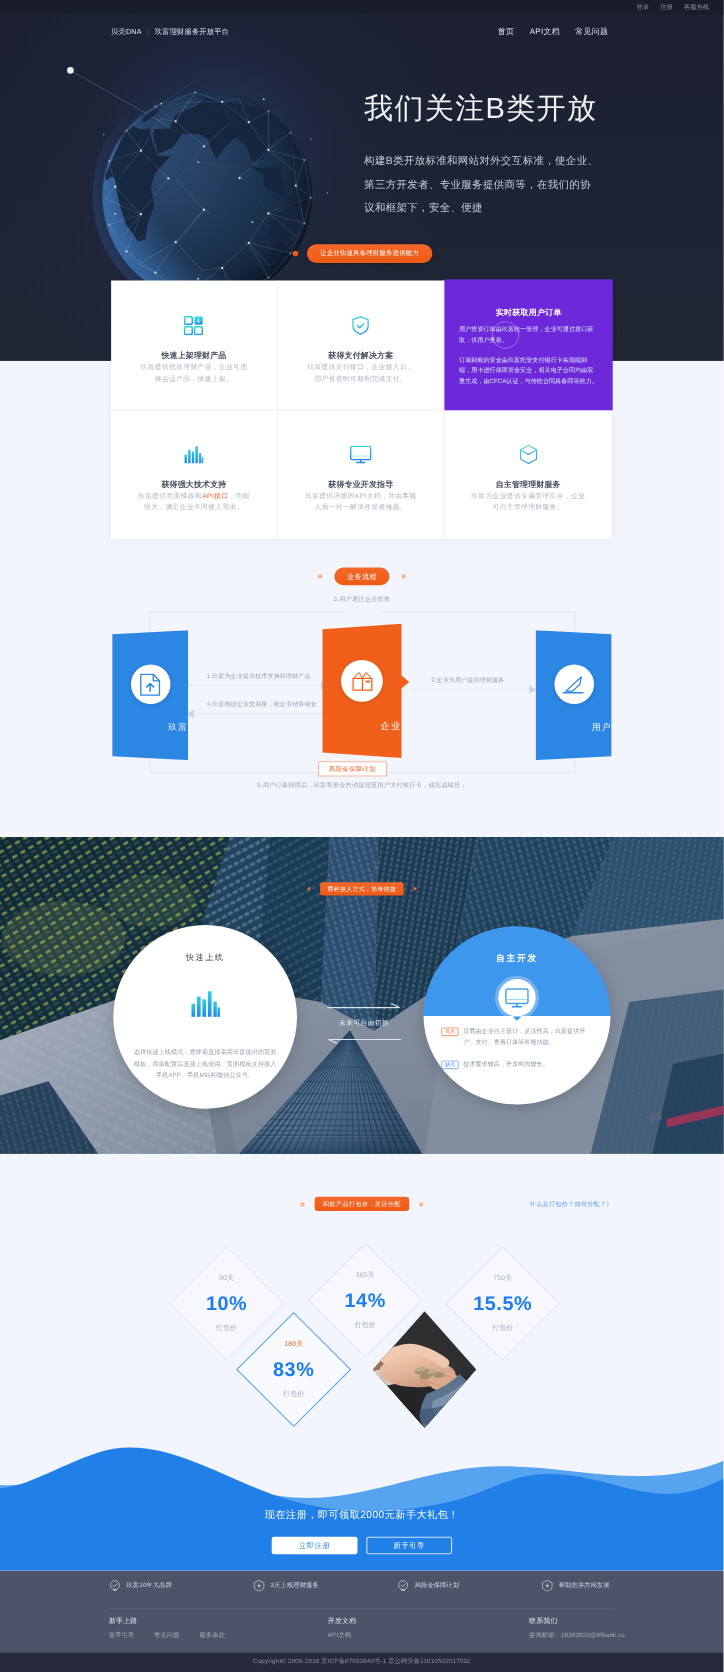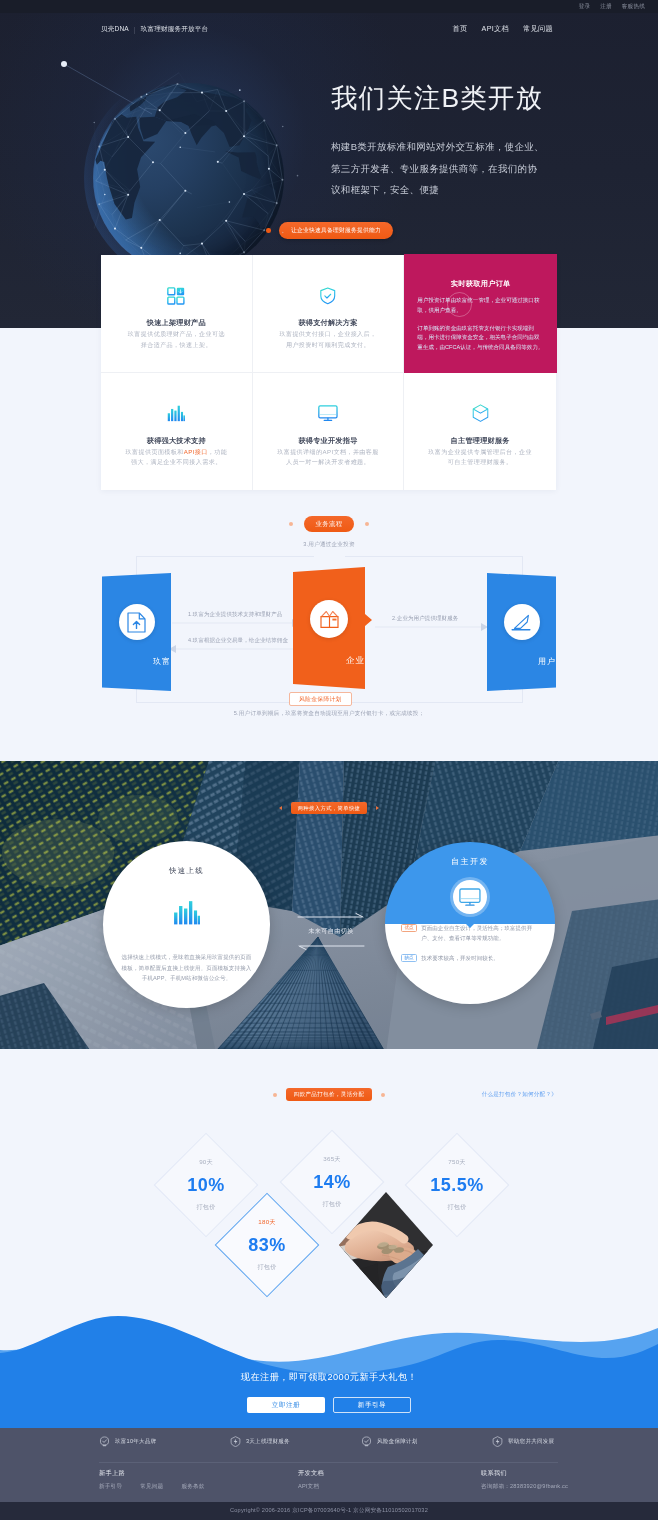--- a/index.html
+++ b/index.html
@@ -42,21 +42,21 @@
 .features{position:absolute;left:101px;top:255px;width:455px;height:235px;background:#fff;
   display:grid;grid-template-columns:repeat(3,1fr);grid-template-rows:repeat(2,1fr);z-index:4;
   box-shadow:0 1px 6px rgba(30,50,90,0.06)}
 .fcard{position:relative;padding:32px 16px 0;text-align:center;border-right:1px solid #eef0f4;border-bottom:1px solid #eef0f4}
 .fcard:nth-child(3n){border-right:none}
 .fcard:nth-child(n+4){border-bottom:none}
 .fcard .ficon{height:18px;display:flex;align-items:center;justify-content:center;margin-bottom:13px}
 .fcard h3{font-size:7.2px;font-weight:700;color:#434a5c;letter-spacing:0.2px;margin-bottom:1px}
 .fcard p{font-size:6.1px;line-height:10.5px;color:#adb3c0;letter-spacing:0.38px;padding:0 8px}
 .fcard p .hl{color:#f1652a}
-.fcard.blue{background:#be185d;border:none;padding:25px 13px 0;margin:-1px -1px 0 0;z-index:2;text-align:center}
+.fcard.blue{background:#6d28d9;border:none;padding:25px 13px 0;margin:-1px -1px 0 0;z-index:2;text-align:center}
 .fcard.blue h3{color:#fff;font-size:7.2px;margin-bottom:7px;letter-spacing:0.3px;font-weight:700}
 .fcard.blue p{color:#d9ebfc;padding:0;font-size:5.5px;line-height:9.8px;text-align:left;letter-spacing:0.05px}
 .fcard.blue p+p{margin-top:8px}
 .blue-ring{}
 .blue-ring{position:absolute;left:43px;top:38px;width:25px;height:25px;border:1.6px solid rgba(255,255,255,0.28);border-radius:50%}
 
 
 .process{position:absolute;left:0;top:490px;width:658px;height:271px;background:#f2f5fc}
 .pill{height:16px;padding:0 11px;border-radius:8px;display:inline-flex;align-items:center;justify-content:center;
   color:#fff;font-size:6.4px;letter-spacing:0.4px;background:linear-gradient(180deg,#f4682a,#ef5a14)}
@@ -90,21 +90,21 @@
 .access-badge .arrowL,.access-badge .arrowR{width:0;height:0;border-top:2.5px solid transparent;border-bottom:2.5px solid transparent}
 .access-badge .arrowL{border-right:3.5px solid #e8723e}
 .access-badge .arrowR{border-left:3.5px solid #e8723e}
 .circ-left{position:absolute;left:103px;top:841px;width:167px;height:167px;border-radius:50%;background:#fff;z-index:5;
   box-shadow:0 2px 14px rgba(0,0,0,0.18)}
 .circ-left h4{margin-top:25px;text-align:center;font-size:7.4px;color:#434a5c;letter-spacing:1.4px;font-weight:400}
 .circ-left .ic{display:flex;justify-content:center;margin-top:24px}
 .circ-left p{margin:27px 18px 0;font-size:5.6px;line-height:10.5px;color:#959cab;text-align:center;letter-spacing:0.05px}
 .circ-right{position:absolute;left:385px;top:842px;width:170px;height:162px;border-radius:50%;overflow:hidden;z-index:5;
   background:linear-gradient(180deg,#3d97ec 0%,#3d97ec 50.5%,#fff 50.5%,#fff 100%);box-shadow:0 2px 14px rgba(0,0,0,0.18)}
-.circ-right h4{margin-top:14px;text-align:center;font-size:8px;color:#fff;letter-spacing:1.5px;font-weight:400}
+.circ-right h4{margin-top:24px;text-align:center;font-size:8px;color:#fff;letter-spacing:1.5px;font-weight:700}
 .circ-right .icwrap{margin:13px auto 0;width:34px;height:34px;border-radius:50%;background:#fff;display:flex;align-items:center;justify-content:center;
   box-shadow:0 0 0 3px rgba(255,255,255,0.28)}
 .circ-right .tri{position:absolute;left:50%;top:82px;margin-left:-4px;width:0;height:0;border-left:4px solid transparent;border-right:4px solid transparent;border-top:4px solid #3d97ec}
 .procon{display:flex;gap:4px;margin:0 16px;padding-top:9px}
 .procon+.procon{margin-top:1px}
 .tag{flex:0 0 auto;height:8px;padding:0 2.5px;border-radius:1.5px;font-size:4.6px;display:flex;align-items:center;border:1px solid #f3a57f;color:#f1652a;margin-top:0.5px}
 .tag.cons{border-color:#8fc0f2;color:#3d8fe8}
 .procon .txt{font-size:5.5px;line-height:10px;color:#8e95a5;letter-spacing:0.05px}
 .switch-label{position:absolute;left:296px;top:906px;width:70px;text-align:center;z-index:6}
 .switch-label .t{font-size:6.2px;color:#e6eaf2;letter-spacing:0.3px;line-height:13px}

